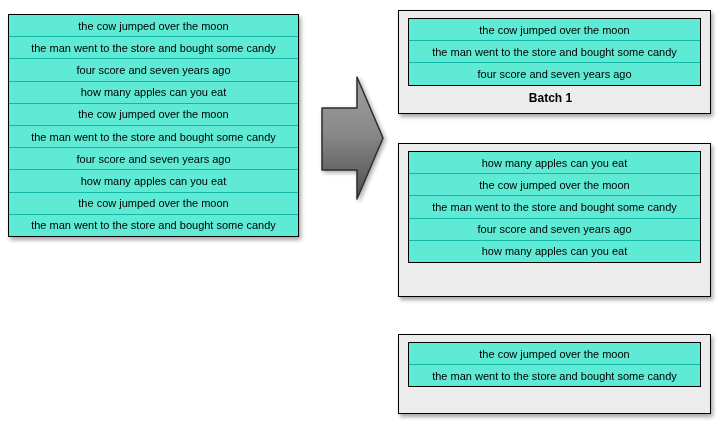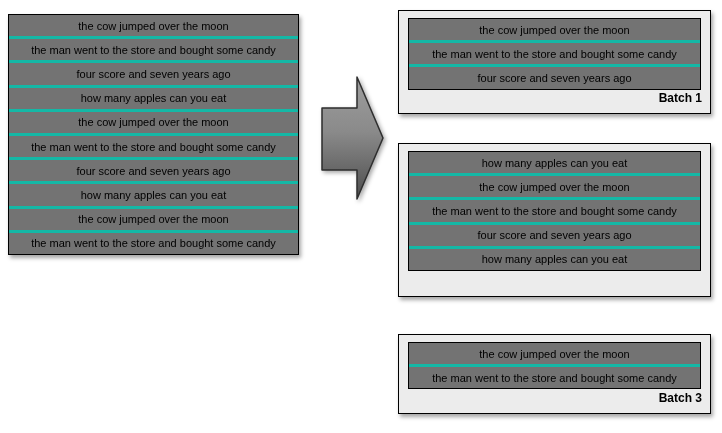--- a/index.html
+++ b/index.html
@@ -14,34 +14,34 @@
     position: relative;
     overflow: hidden;
   }
   .canvas {
     position: absolute;
     inset: 0;
   }
   
   .sent-table {
     border: 1.5px solid #000;
-    background: #737373;
+    background: #5eead4;
     box-shadow: 2px 3px 4px rgba(0,0,0,0.35);
   }
   .sent-table .row {
     height: 21.2px;
     display: flex;
     align-items: center;
     justify-content: center;
     font-size: 11px;
     color: #000;
     white-space: nowrap;
   }
   .sent-table .row + .row {
-    border-top: 3px solid #14b8a6;
+    border-top: 1px solid #14b8a6;
   }
   .src-table {
     position: absolute;
     left: 8px;
     top: 14px;
     width: 289px;
   }
   
   .arrow-svg {
     position: absolute;
@@ -62,21 +62,21 @@
   }
   .batch .sent-table {
     margin: 7px 9px 0 9px;
     box-shadow: none;
   }
   .batch-label {
     position: absolute;
     left: 0;
     right: 8px;
     bottom: 8px;
-    text-align: right;
+    text-align: center;
     font-size: 12px;
     font-weight: bold;
     color: #000;
   }
   .batch-1 { top: 10px;  height: 102px; }
   .batch-2 { top: 143px; height: 152px; }
   .batch-3 { top: 334px; height: 78px;  }
 </style>
 </head>
 <body>
@@ -144,16 +144,15 @@
       </div>
   </div>
 
   <div class="batch batch-3">
     <div class="sent-table">
 
         <div class="row">the cow jumped over the moon</div>
 
         <div class="row">the man went to the store and bought some candy</div>
       </div>
-    <div class="batch-label">Batch 3</div>
   </div>
 
 </div>
 
 </body></html>

